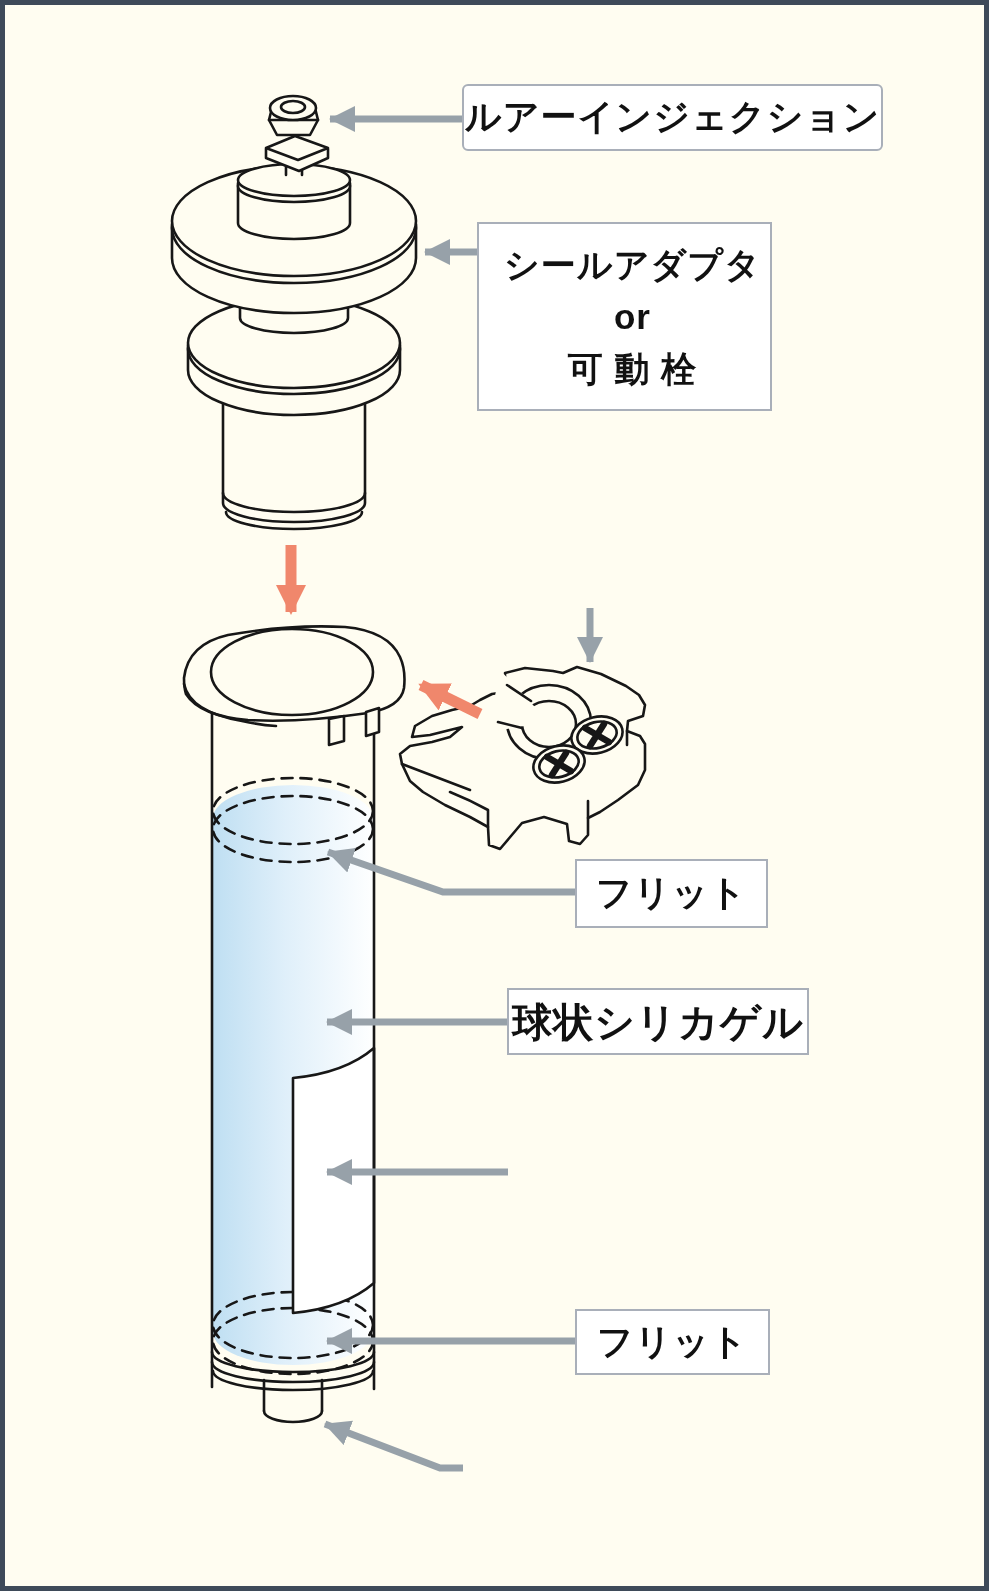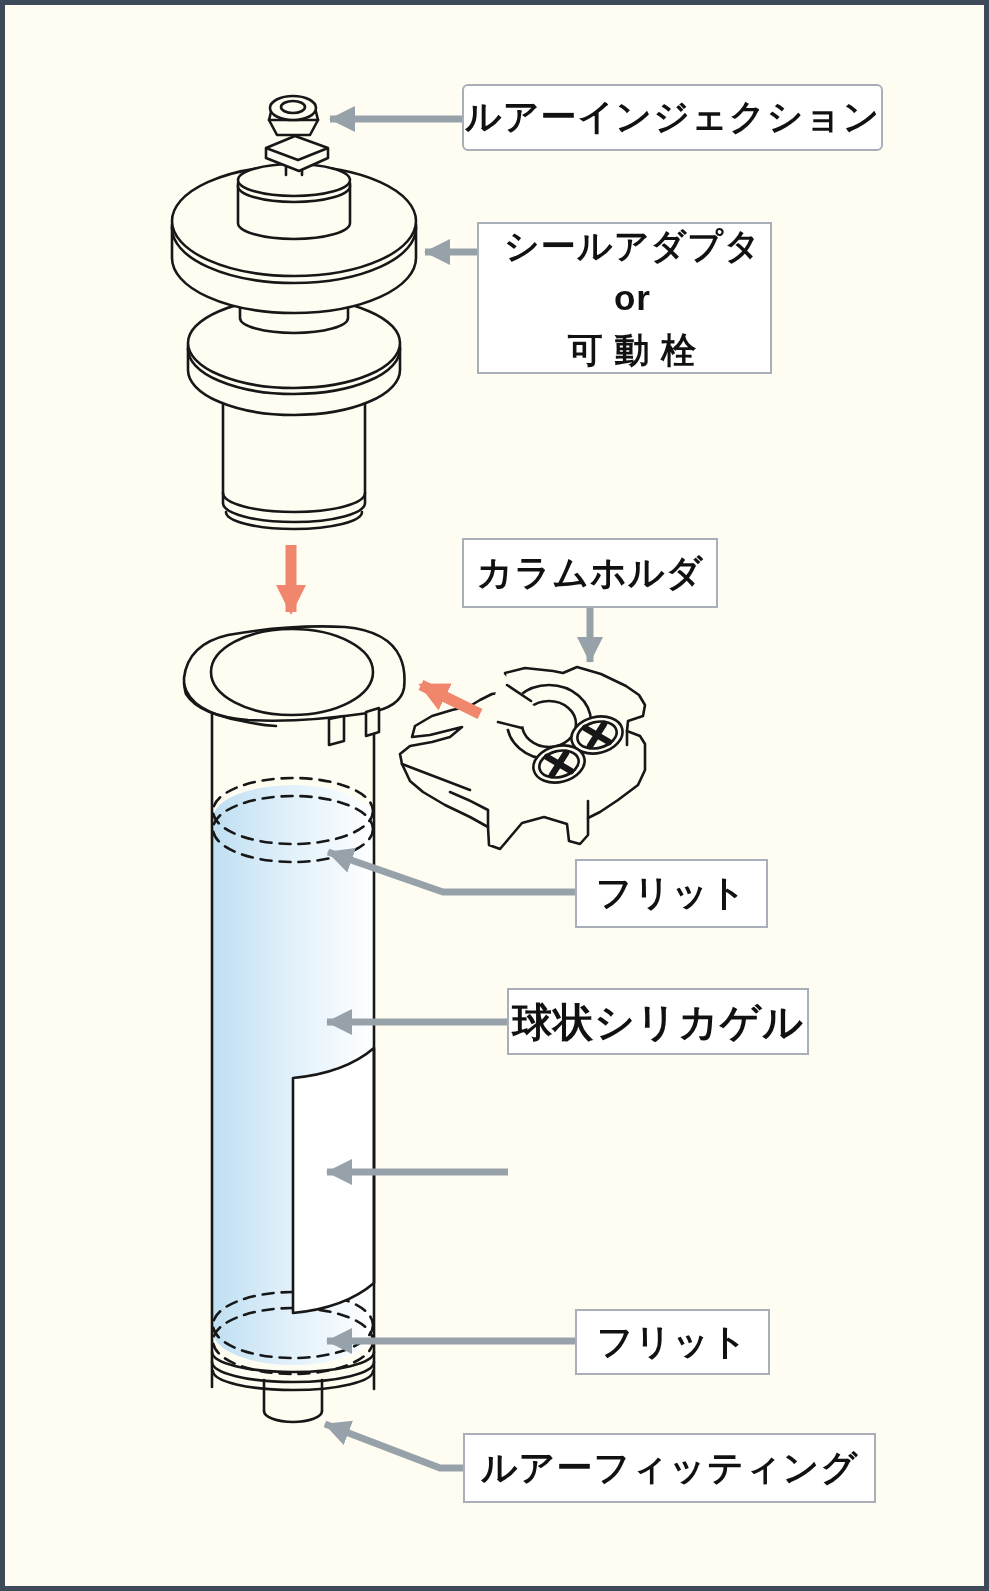--- a/index.html
+++ b/index.html
@@ -20,21 +20,21 @@
     color:#111111;
     font-weight:bold;
     display:flex;align-items:center;justify-content:center;
     text-align:center;
     white-space:pre-line;
     letter-spacing:1px;
     box-sizing:border-box;
     line-height:1.45;
   }
   .c1{left:457px;top:79px;width:421px;height:67px;font-size:36px;border-radius:6px;}
-  .c2{left:472px;top:217px;width:295px;height:152px;font-size:35px;line-height:52px;padding-left:16px;}
+  .c2{left:472px;top:217px;width:295px;height:189px;font-size:35px;line-height:52px;padding-left:16px;}
   .c3{left:457px;top:533px;width:256px;height:70px;font-size:36px;}
   .c4{left:570px;top:854px;width:193px;height:69px;font-size:36px;}
   .c5{left:502px;top:983px;width:302px;height:67px;font-size:40px;}
   .c6{left:503px;top:1133px;width:177px;height:67px;font-size:36px;}
   .c7{left:570px;top:1304px;width:195px;height:66px;font-size:36px;}
   .c8{left:458px;top:1428px;width:413px;height:70px;font-size:36px;}
 </style>
 </head>
 <body>
 
@@ -155,19 +155,17 @@
       <line x1="503" y1="1167" x2="322" y2="1167" marker-end="url(#gahead)"></line>
       <line x1="570" y1="1336" x2="322" y2="1336" marker-end="url(#gahead)"></line>
       <polyline points="458,1463 435,1463 320,1419" marker-end="url(#gahead)"></polyline>
     </g>
   </svg>
 
   <div class="callout c1">ルアーインジェクション</div>
   <div class="callout c2">シールアダプタ
 or
 可 動 栓</div>
-  <div class="callout c3">カラムホルダ</div>
   <div class="callout c4">フリット</div>
   <div class="callout c5">球状シリカゲル</div>
   <div class="callout c7">フリット</div>
-  <div class="callout c8">ルアーフィッティング</div>
 
 </div>
 
 </body></html>

